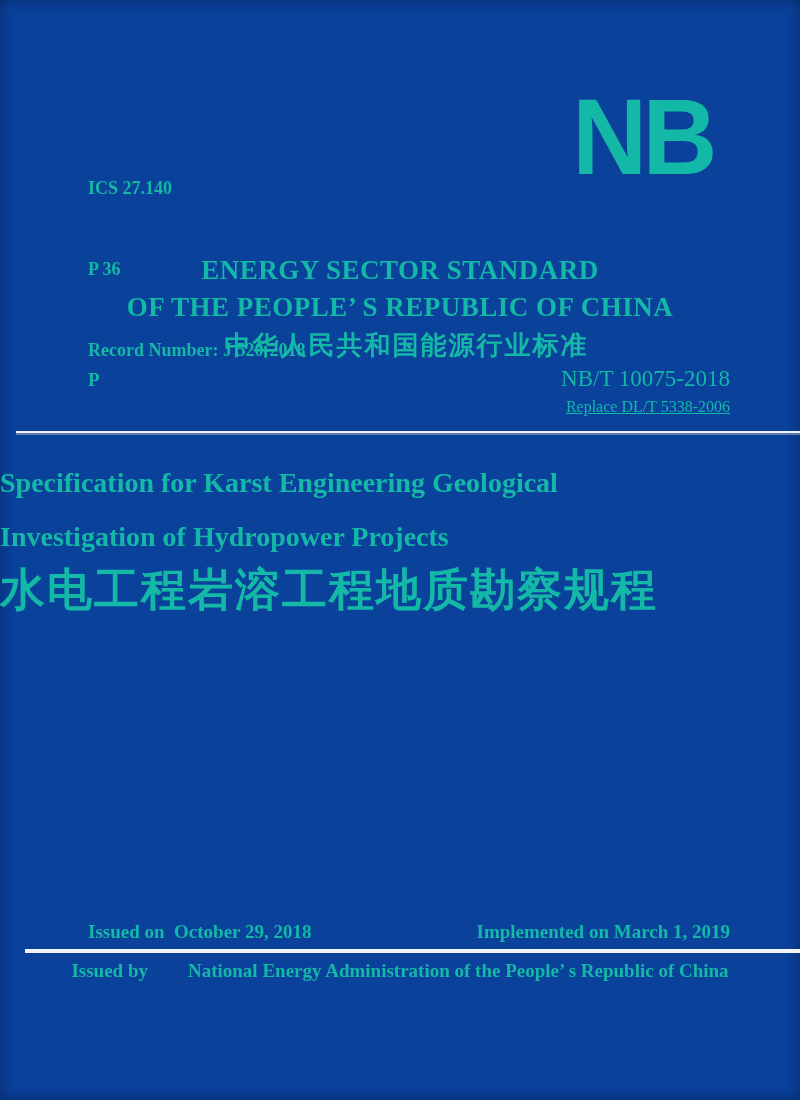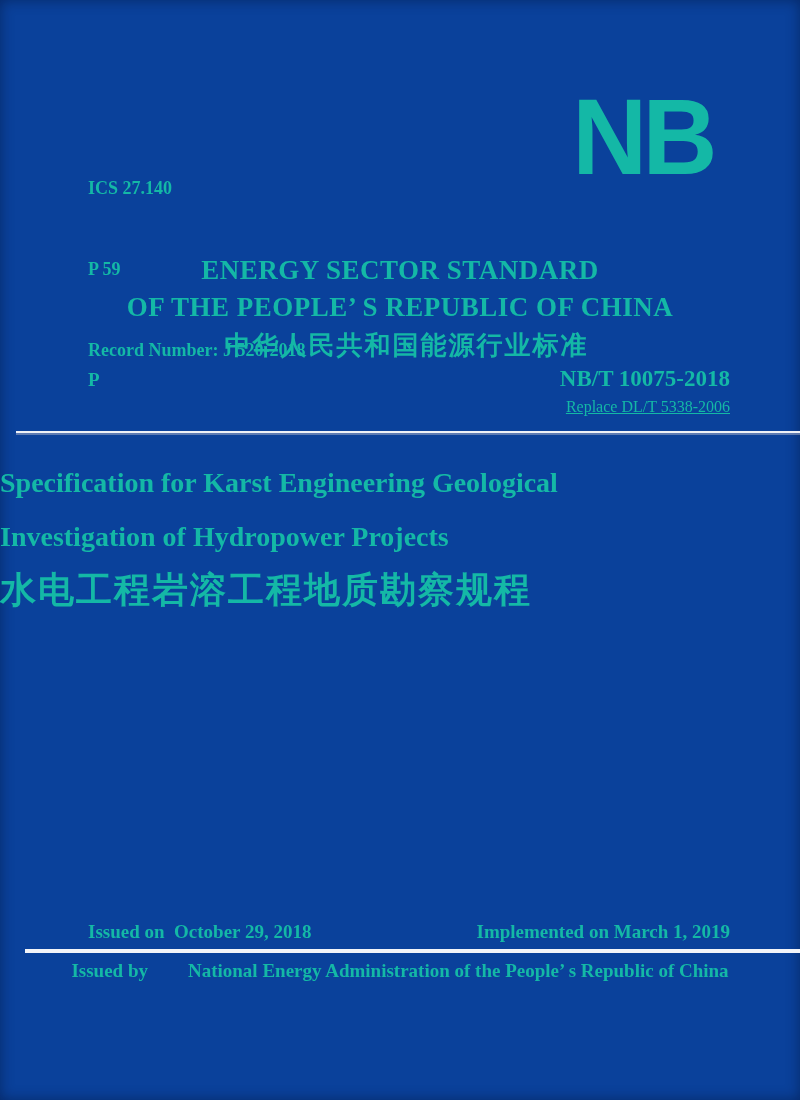--- a/index.html
+++ b/index.html
@@ -73,21 +73,21 @@
   
   .doc-class {
     left: 88px;
     top: 369px;
     font-weight: bold;
     font-size: 19px;
   }
   .standard-number {
     right: 70px;
     top: 366px;
-    font-weight: bold;
+    font-weight: normal;
     font-size: 23px;
     text-align: right;
   }
   .replaces {
     right: 70px;
     top: 398px;
     font-size: 16px;
     font-weight: normal;
     text-align: center;
     text-decoration: underline;
@@ -109,21 +109,21 @@
     top: 456px;
   }
   .title-en {
     font-weight: bold;
     font-size: 28px;
     line-height: 54px;
     white-space: pre;
   }
   .title-cn {
     font-weight: bold;
-    font-size: 36px;
+    font-size: 45px;
     line-height: 48px;
     margin-top: 2px;
     letter-spacing: 2px;
   }
 
   
   .dates-row {
     left: 88px;
     right: 70px;
     top: 921px;
@@ -152,21 +152,21 @@
     white-space: pre;
   }
 </style>
 </head>
 <body>
 
 <div class="page">
 
   <div class="abs ics-block">
     <div>ICS 27.140</div>
-    <div>P 59</div>
+    <div>P 36</div>
     <div>Record Number: J 520-2018</div>
   </div>
 
   <div class="abs nb-logo">NB</div>
 
   <div class="abs standard-heading">
     <div class="en">ENERGY SECTOR STANDARD</div>
     <div class="en">OF THE PEOPLE’ S REPUBLIC OF CHINA</div>
     <div class="cn">中华人民共和国能源行业标准</div>
   </div>

